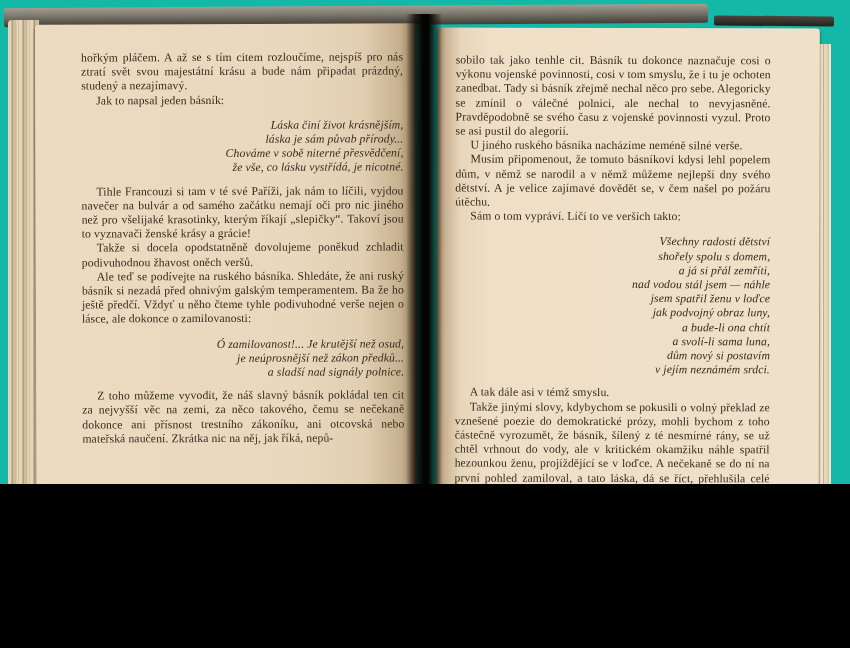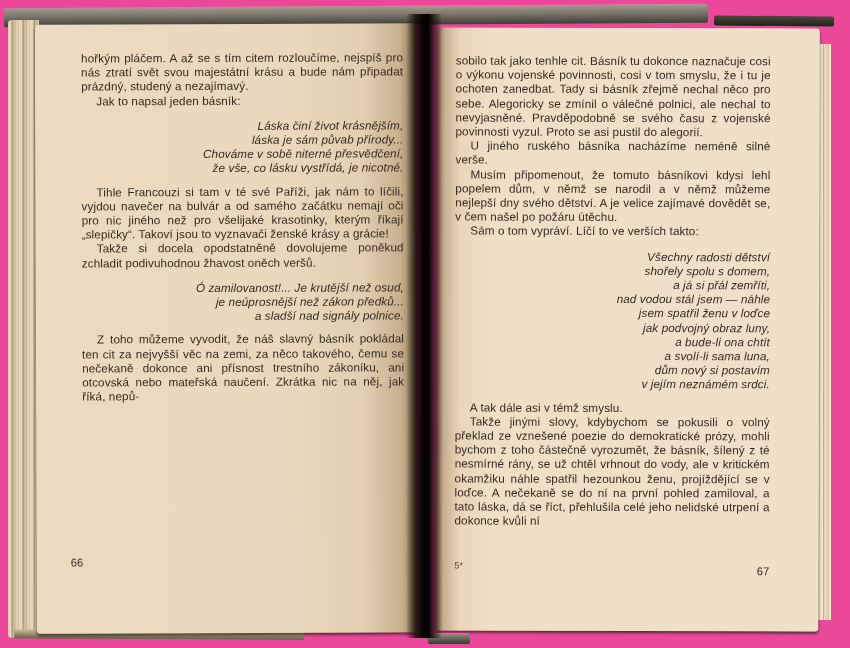--- a/index.html
+++ b/index.html
@@ -1,19 +1,19 @@
 <!DOCTYPE html>
 <html><head>
 <meta charset="utf-8">
 <style>
   html,body { margin:0; padding:0; background:#000; }
   .scene {
-    position:relative; width:850px; height:648px; overflow:hidden;
-    background:#ec4899;
-    font-family:Liberation Sans, sans-serif;
+    position:relative; width:850px; height:484px; overflow:hidden;
+    background:#14b8a6;
+    font-family:Liberation Serif, serif;
   }
   
   .cover-top {
     position:absolute; left:4px; top:6px; width:704px; height:19px;
     background:linear-gradient(180deg,#a39d90 0%,#7b766b 45%,#413d36 100%);
     transform:rotate(-0.35deg); border-radius:2px 4px 2px 2px;
   }
   .cover-top-right {
     position:absolute; left:714px; top:16px; width:120px; height:10px;
     background:linear-gradient(180deg,#4c483f,#221f1a);
@@ -96,20 +96,21 @@
   <div class="page-stack-bottom"></div>
   <div class="fore-edge-right"></div>
 
   <div class="page-left">
     <div class="textcol">
       <p class="para noindent">hořkým pláčem. A až se s tím citem rozloučíme, nejspíš pro nás ztratí svět svou majestátní krásu a bude nám připadat prázdný, studený a nezajímavý.</p>
       <p class="para">Jak to napsal jeden básník:</p>
       <div class="poem">Láska činí život krásnějším,<br>láska je sám půvab přírody...<br>Chováme v sobě niterné přesvědčení,<br>že vše, co lásku vystřídá, je nicotné.</div>
       <p class="para">Tihle Francouzi si tam v té své Paříži, jak nám to líčili, vyjdou navečer na bulvár a od samého začátku nemají oči pro nic jiného než pro všelijaké krasotinky, kterým říkají „slepičky“. Takoví jsou to vyznavači ženské krásy a grácie!</p>
       <p class="para">Takže si docela opodstatněně dovolujeme poněkud zchladit podivuhodnou žhavost oněch veršů.</p>
+      <p class="para section-gap">Ale teď se podívejte na ruského básníka. Shledáte, že ani ruský básník si nezadá před ohnivým galským temperamentem. Ba že ho ještě předčí. Vždyť u něho čteme tyhle podivuhodné verše nejen o lásce, ale dokonce o zamilovanosti:</p>
       <div class="poem">Ó zamilovanost!... Je krutější než osud,<br>je neúprosnější než zákon předků...<br>a sladší nad signály polnice.</div>
       <p class="para">Z toho můžeme vyvodit, že náš slavný básník pokládal ten cit za nejvyšší věc na zemi, za něco takového, čemu se nečekaně dokonce ani přísnost trestního zákoníku, ani otcovská nebo mateřská naučení. Zkrátka nic na něj, jak říká, nepů-</p>
     </div>
     <div class="pagenum pagenum-left">66</div>
   </div>
 
   <div class="page-right">
     <div class="textcol">
       <p class="para noindent">sobilo tak jako tenhle cit. Básník tu dokonce naznačuje cosi o výkonu vojenské povinnosti, cosi v tom smyslu, že i tu je ochoten zanedbat. Tady si básník zřejmě nechal něco pro sebe. Alegoricky se zmínil o válečné polnici, ale nechal to nevyjasněné. Pravděpodobně se svého času z vojenské povinnosti vyzul. Proto se asi pustil do alegorií.</p>
       <p class="para section-gap">U jiného ruského básníka nacházíme neméně silné verše.</p>

